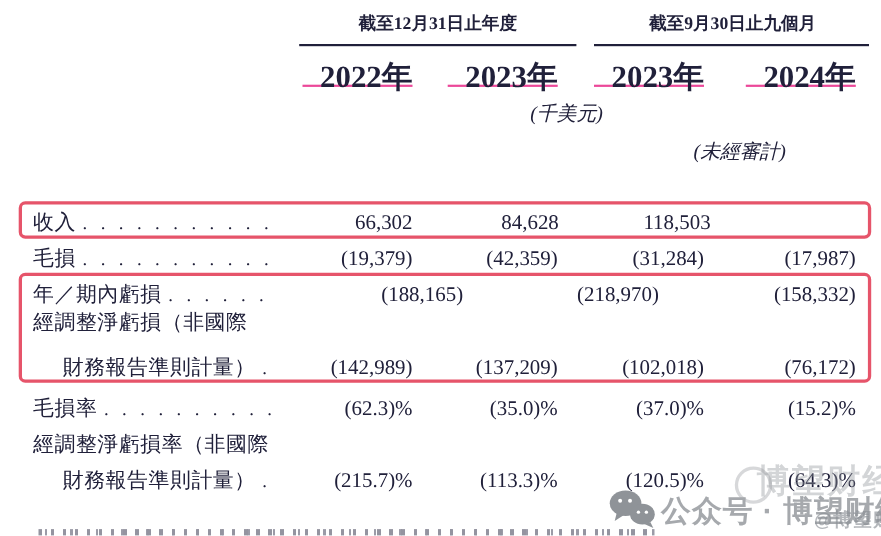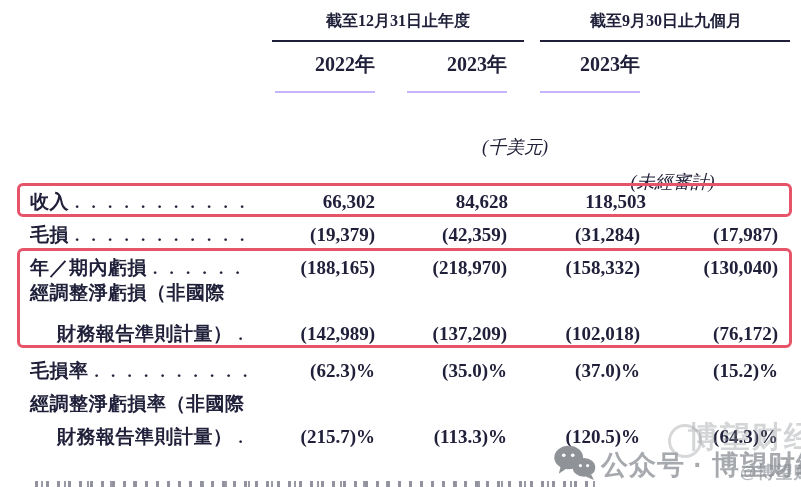--- a/index.html
+++ b/index.html
@@ -19,45 +19,44 @@
   }
   #group1-label{left:272px;width:252px;}
   #group2-label{left:540px;width:252px;}
   .group-underline{
     position:absolute;top:40px;height:2px;background:#20203a;
   }
   #group1-underline{left:272px;width:252px;}
   #group2-underline{left:540px;width:250px;}
   .year-cell{
     position:absolute;top:51px;width:100px;height:24px;
-    font-weight:bold;font-size:20px;text-align:right;
-    border-bottom:2px solid #c4b5fd;padding-bottom:16px;
+    font-weight:bold;font-size:28px;text-align:right;
+    border-bottom:2px solid #ec4899;padding-bottom:2px;
     white-space:nowrap;
   }
   #year-1{left:275px;} #year-2{left:407px;}
   #year-3{left:540px;} #year-4{left:678px;}
   .note{
     position:absolute;font-style:italic;font-size:18px;text-align:center;
     white-space:nowrap;
-    margin-top:44px;
   }
   #unit-note{left:245px;top:91px;width:540px;}
   #unaudited-note{left:560px;top:126px;width:225px;}
   
   .hl-box{
     position:absolute;left:17px;width:775px;
     border:3px solid #e6546a;border-radius:6px;
     box-sizing:border-box;background:transparent;
   }
   #hl-box-1{top:183px;height:34px;}
   #hl-box-2{top:248px;height:100px;}
   
   .row{
     position:absolute;left:22px;width:756px;height:26px;
-    display:flex;align-items:baseline;font-size:19px;font-weight:bold;
+    display:flex;align-items:baseline;font-size:19px;
   }
   .r0{top:189px;}.r1{top:222px;}.r2{top:255px;justify-content:space-between;}.r3{top:280px;}
   .r4{top:321px;}.r5{top:358px;}.r6{top:391px;}.r7{top:424px;}
   .cell{box-sizing:border-box;white-space:nowrap;}
   .cell.label{
     width:225px;padding-left:8px;display:flex;align-items:baseline;
     overflow:hidden;
   }
   .lbl{flex:none;letter-spacing:0.5px;}
   .indent .lbl{padding-left:27px;}
@@ -103,20 +102,21 @@
 <div id="page">
 
   <div class="group-label" id="group1-label">截至12月31日止年度</div>
   <div class="group-label" id="group2-label">截至9月30日止九個月</div>
   <div class="group-underline" id="group1-underline"></div>
   <div class="group-underline" id="group2-underline"></div>
 
   <div class="year-cell" id="year-1">2022年</div>
   <div class="year-cell" id="year-2">2023年</div>
   <div class="year-cell" id="year-3">2023年</div>
+  <div class="year-cell" id="year-4">2024年</div>
 
   <div class="note" id="unit-note">(千美元)</div>
   <div class="note" id="unaudited-note">(未經審計)</div>
 
   <div class="hl-box" id="hl-box-1"></div>
   <div class="hl-box" id="hl-box-2"></div>
 
   <div class="row r0">
     <div class="cell label">
       <span class="lbl">收入</span>
@@ -139,21 +139,20 @@
   </div>
 
   <div class="row r2">
     <div class="cell label">
       <span class="lbl">年／期內虧損</span>
       <span class="leader">. . . . . . . . . . . . . . . . . . . . . . . . . . . . . . . .</span>
     </div>
     <div class="cell v v1">(188,165)</div>
     <div class="cell v v2">(218,970)</div>
     <div class="cell v v3">(158,332)</div>
-    <div class="cell v v4">(130,040)</div>
   </div>
 
   <div class="row r3 nolead">
     <div class="cell label">
       <span class="lbl">經調整淨虧損（非國際</span>
       <span class="leader"></span>
     </div>
     <div class="cell v v1"></div>
     <div class="cell v v2"></div>
     <div class="cell v v3"></div>

